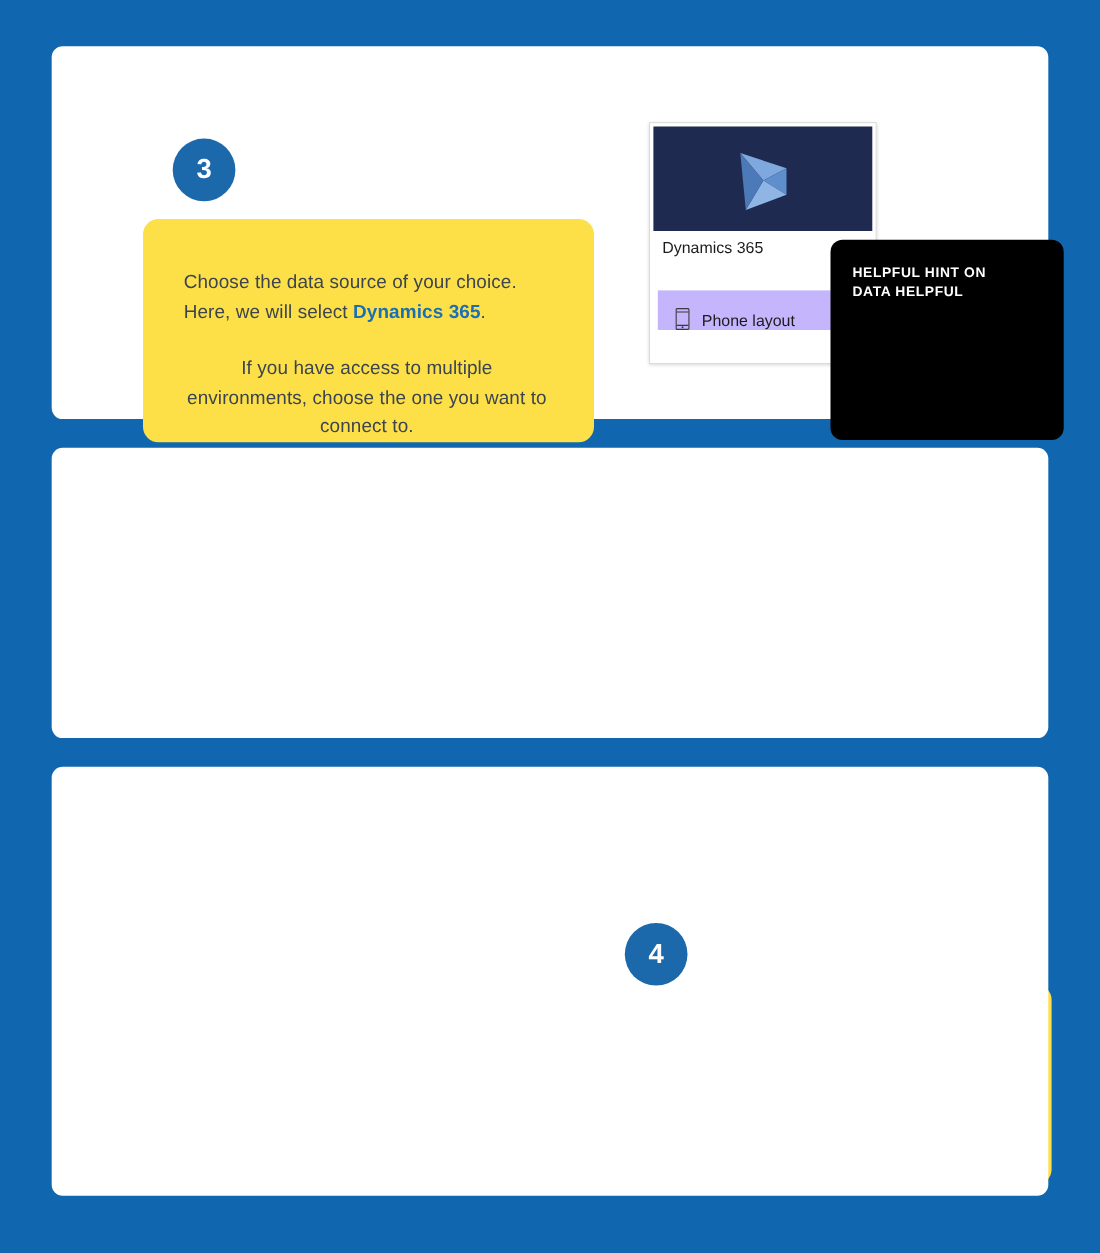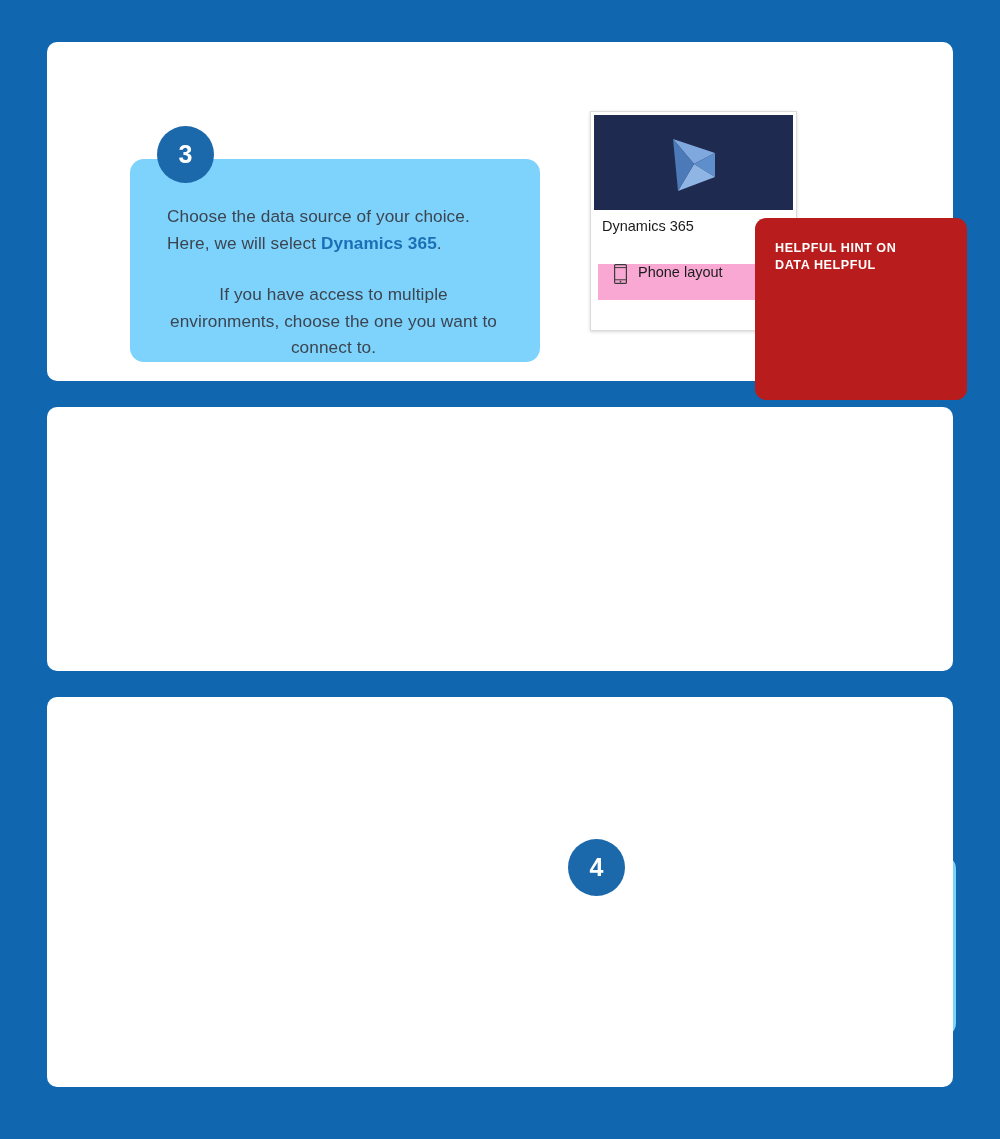--- a/index.html
+++ b/index.html
@@ -14,21 +14,21 @@
   .card{
     position:absolute;left:47px;width:906px;
     background:#ffffff;border-radius:10px;
   }
   #card-step3{top:42px;height:339px;}
   #card-step4{top:407px;height:264px;}
   #card-step5{top:697px;height:390px;}
 
   
   .panel{
-    position:absolute;background:#7dd3fc;border-radius:14px;
+    position:absolute;background:#fde047;border-radius:14px;margin-top:40px;
   }
   .panel p{
     margin:0;color:#3c4450;font-size:17.2px;line-height:26.5px;
     letter-spacing:.1px;
   }
   .panel p + p{margin-top:25px;text-align:center;}
   .accent{color:#1b6fb5;font-weight:bold;}
   .accent-block{color:#1b6fb5;font-weight:bold;}
 
   
@@ -49,29 +49,29 @@
     background:#fff;border:1px solid #dcdcdc;
     box-shadow:0 1px 3px rgba(0,0,0,.16);
   }
   #d365-tile{position:absolute;left:3px;top:3px;width:199px;height:95px;background:#1e2a4f;}
   .d365-logo{position:absolute;left:50%;top:50%;transform:translate(-50%,-50%);}
   #d365-name{
     position:absolute;left:11px;top:106px;font-size:14.5px;color:#1b1b1b;
   }
   #phone-layout-row{
     position:absolute;left:7px;top:152px;width:191px;height:36px;
-    background:#f9a8d4;display:flex;align-items:flex-start;gap:11px;padding-left:16px;
+    background:#c4b5fd;display:flex;align-items:flex-end;gap:11px;padding-left:16px;
     box-sizing:border-box;
   }
   #phone-layout-row .lbl{font-size:14.5px;color:#1b1b1b;}
 
   
   #hint{
     position:absolute;left:708px;top:176px;width:212px;height:182px;
-    background:#b91c1c;border-radius:11px;color:#fff;
+    background:#000000;border-radius:11px;color:#fff;
     padding:22px 20px 0 20px;box-sizing:border-box;
   }
   #hint h4{margin:0 0 9px 0;font-size:12.6px;font-weight:bold;line-height:16.5px;letter-spacing:.55px;}
   #hint p{margin:0;font-size:12.6px;line-height:16.8px;color:#eaf2f9;}
 
   
   #panel4{left:493px;top:448px;width:416px;height:182px;padding:44px 40px 0 40px;box-sizing:border-box;}
   #circle4{left:521px;top:432px;}
 
   

